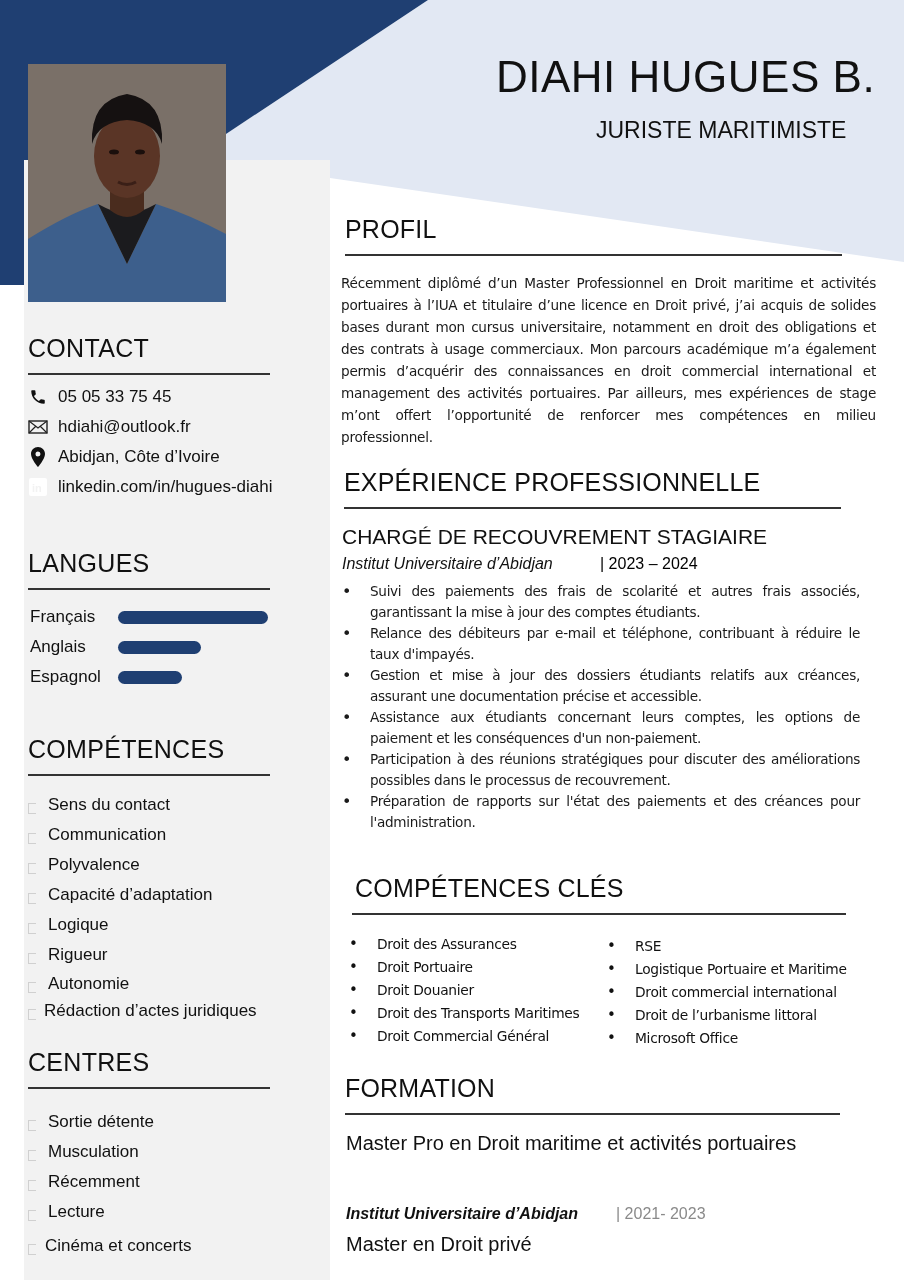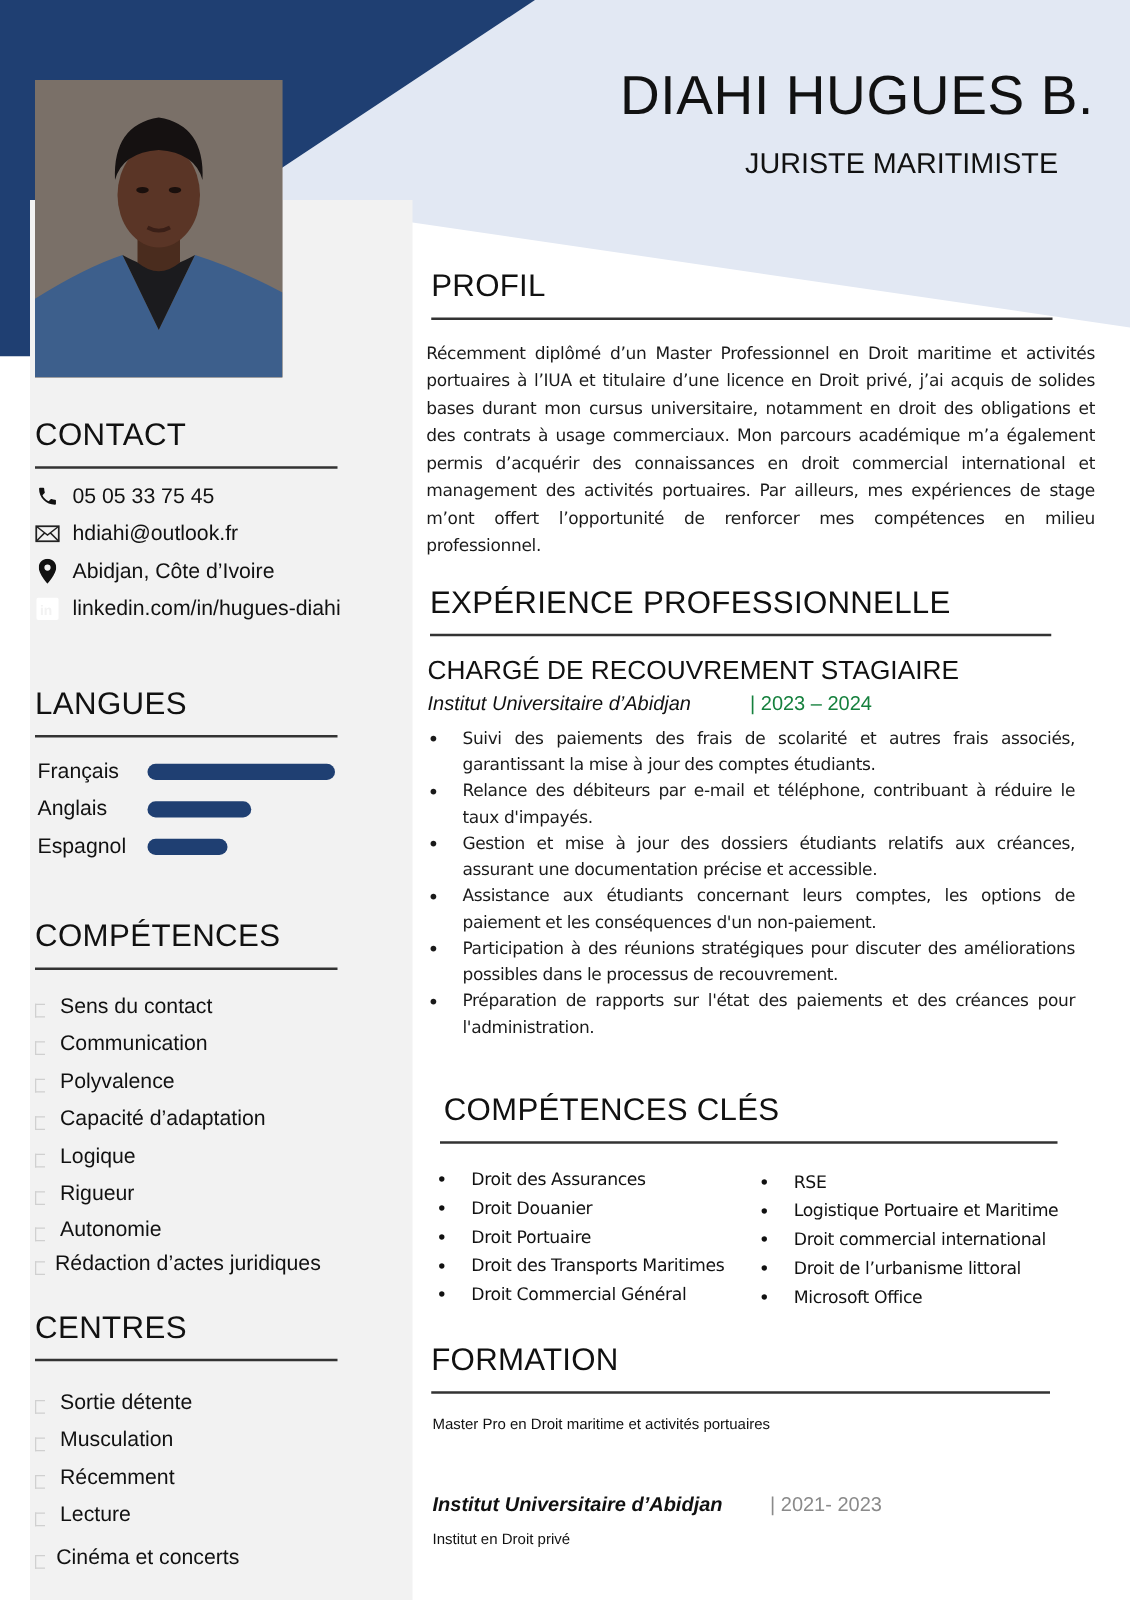--- a/index.html
+++ b/index.html
@@ -24,29 +24,29 @@
   .check-row { display:flex; align-items:center; height:30px; font-size:17px; }
   .checkbox { width:7px; height:9px; border:1px solid #d0d0d0; border-right:none; margin-right:12px; margin-top:6px; }
 
   .main { position:absolute; z-index:3; left:341px; width:540px; }
   .main h2 { margin:0; font-weight:400; font-size:25px; letter-spacing:0.2px; }
   .main .rule { height:2px; background:#333; margin-top:10px; }
   .para { font-family:"DejaVu Sans", sans-serif; font-size:13.6px; line-height:22px; text-align:justify; color:#1a1a1a; letter-spacing:-0.25px; }
   .job-title { font-size:21px; }
   .sub { display:flex; align-items:baseline; font-size:16px; }
   .sub .inst { font-style:italic; }
-  .sub .yrs { color:#15803d;text-align:center; }
+  .sub .yrs { color:#000000;text-align:center; }
   ul.bul { margin:0; padding:0; list-style:none; }
   ul.bul li { position:relative; padding-left:28px; font-family:"DejaVu Sans", sans-serif; font-size:13.6px; line-height:21px; text-align:justify; letter-spacing:-0.3px; color:#1a1a1a; }
   ul.bul li::before { content:"\2022"; position:absolute; left:0; top:0; font-size:16px; }
   .skills-cols { display:flex; }
   .skills-cols ul { margin:0; padding:0; list-style:none; }
   .skills-cols li { position:relative; padding-left:28px; font-family:"DejaVu Sans", sans-serif; font-size:13.8px; line-height:23px; letter-spacing:-0.3px; }
   .skills-cols li::before { content:"\2022"; position:absolute; left:0; top:0; font-size:15px; }
-  .edu-title { font-size:12px; }
+  .edu-title { font-size:20px; }
   .edu-sub { display:flex; font-size:16px; align-items:baseline; }
   .edu-sub .inst { font-weight:700; font-style:italic; }
   .edu-sub .yrs { color:#8a8a8a;margin-top:40px; }
 </style>
 </head>
 <body>
 
 <svg class="bg-shapes" viewBox="0 0 904 1280" width="904" height="1280">
   <polygon points="428,0 904,0 904,262 330,178 226,160 226,134" fill="#e2e8f3"></polygon>
   <polygon points="0,0 428,0 226,134 28,285 0,285" fill="#1f3f72"></polygon>
@@ -221,22 +221,22 @@
     </ul>
   </div>
 </div>
 
 <div class="main" style="top:874px; left:352px; width:500px;">
   <h2 style="padding-left:3px;">COMPÉTENCES CLÉS</h2>
   <div class="rule" style="width:494px;"></div>
   <div class="skills-cols" style="margin-top:18px; margin-left:-3px;">
     <ul style="width:258px;">
       <li>Droit des Assurances</li>
+      <li>Droit Portuaire</li>
       <li>Droit Douanier</li>
-      <li>Droit Portuaire</li>
       <li>Droit des Transports Maritimes</li>
       <li>Droit Commercial Général</li>
     </ul>
     <ul style="margin-top:2px;">
       <li>RSE</li>
       <li>Logistique Portuaire et Maritime</li>
       <li>Droit commercial international</li>
       <li>Droit de l’urbanisme littoral</li>
       <li>Microsoft Office</li>
     </ul>
@@ -247,19 +247,19 @@
   <h2>FORMATION</h2>
   <div class="rule" style="width:495px;"></div>
   <div style="margin-top:17px; margin-left:1px;">
     <div class="edu-title">Master Pro en Droit maritime et activités portuaires</div>
     <div class="edu-sub" style="margin-top:10px;">
       <span class="inst" style="width:270px;">Institut Universitaire d’Abidjan</span>
       <span class="yrs">| 2021- 2023</span>
     </div>
   </div>
   <div style="margin-top:10px; margin-left:1px;">
-    <div class="edu-title">Institut en Droit privé</div>
+    <div class="edu-title">Master en Droit privé</div>
     <div class="edu-sub" style="margin-top:12px;">
       <span class="inst" style="width:270px;">Institut Universitaire d’Abidjan</span>
       <span class="yrs">| 2018- 2021</span>
     </div>
   </div>
 </div>
 
 </body></html>

